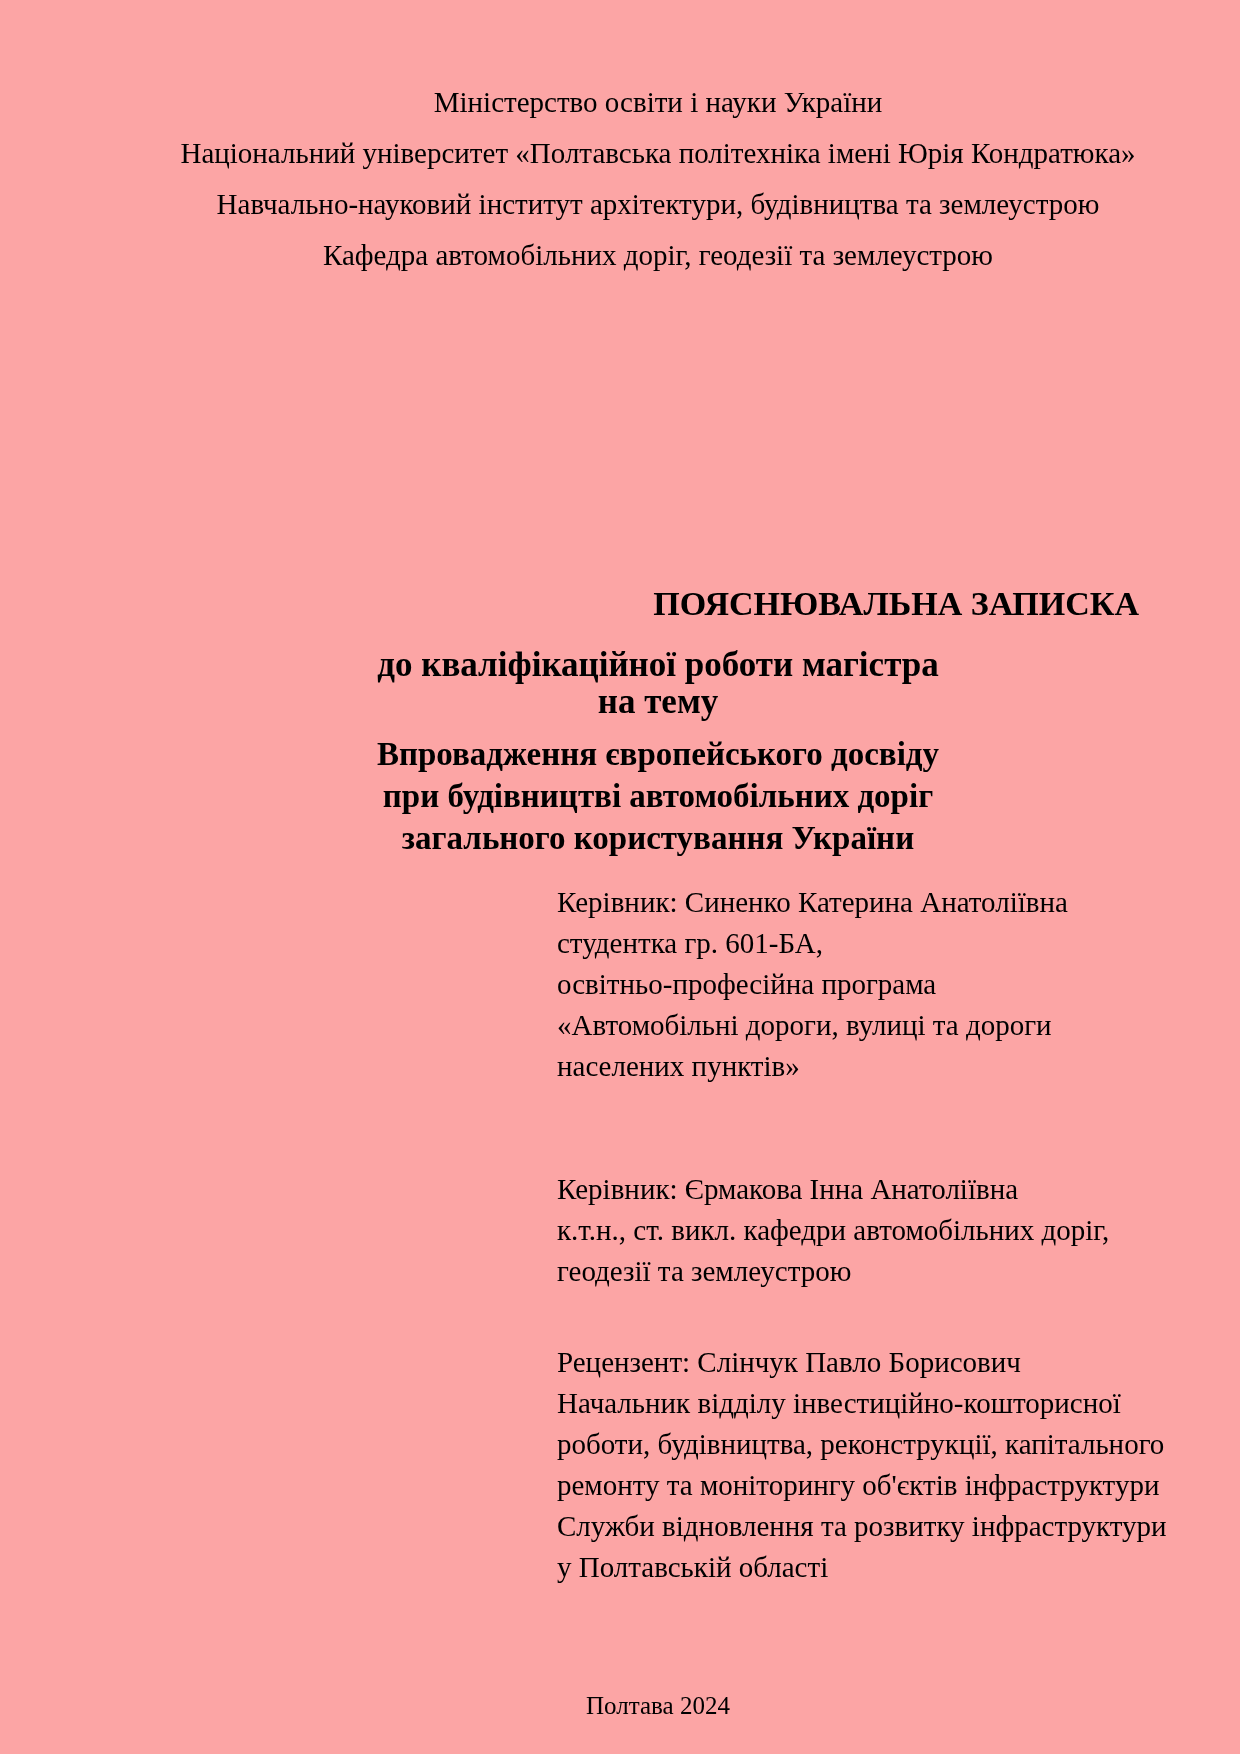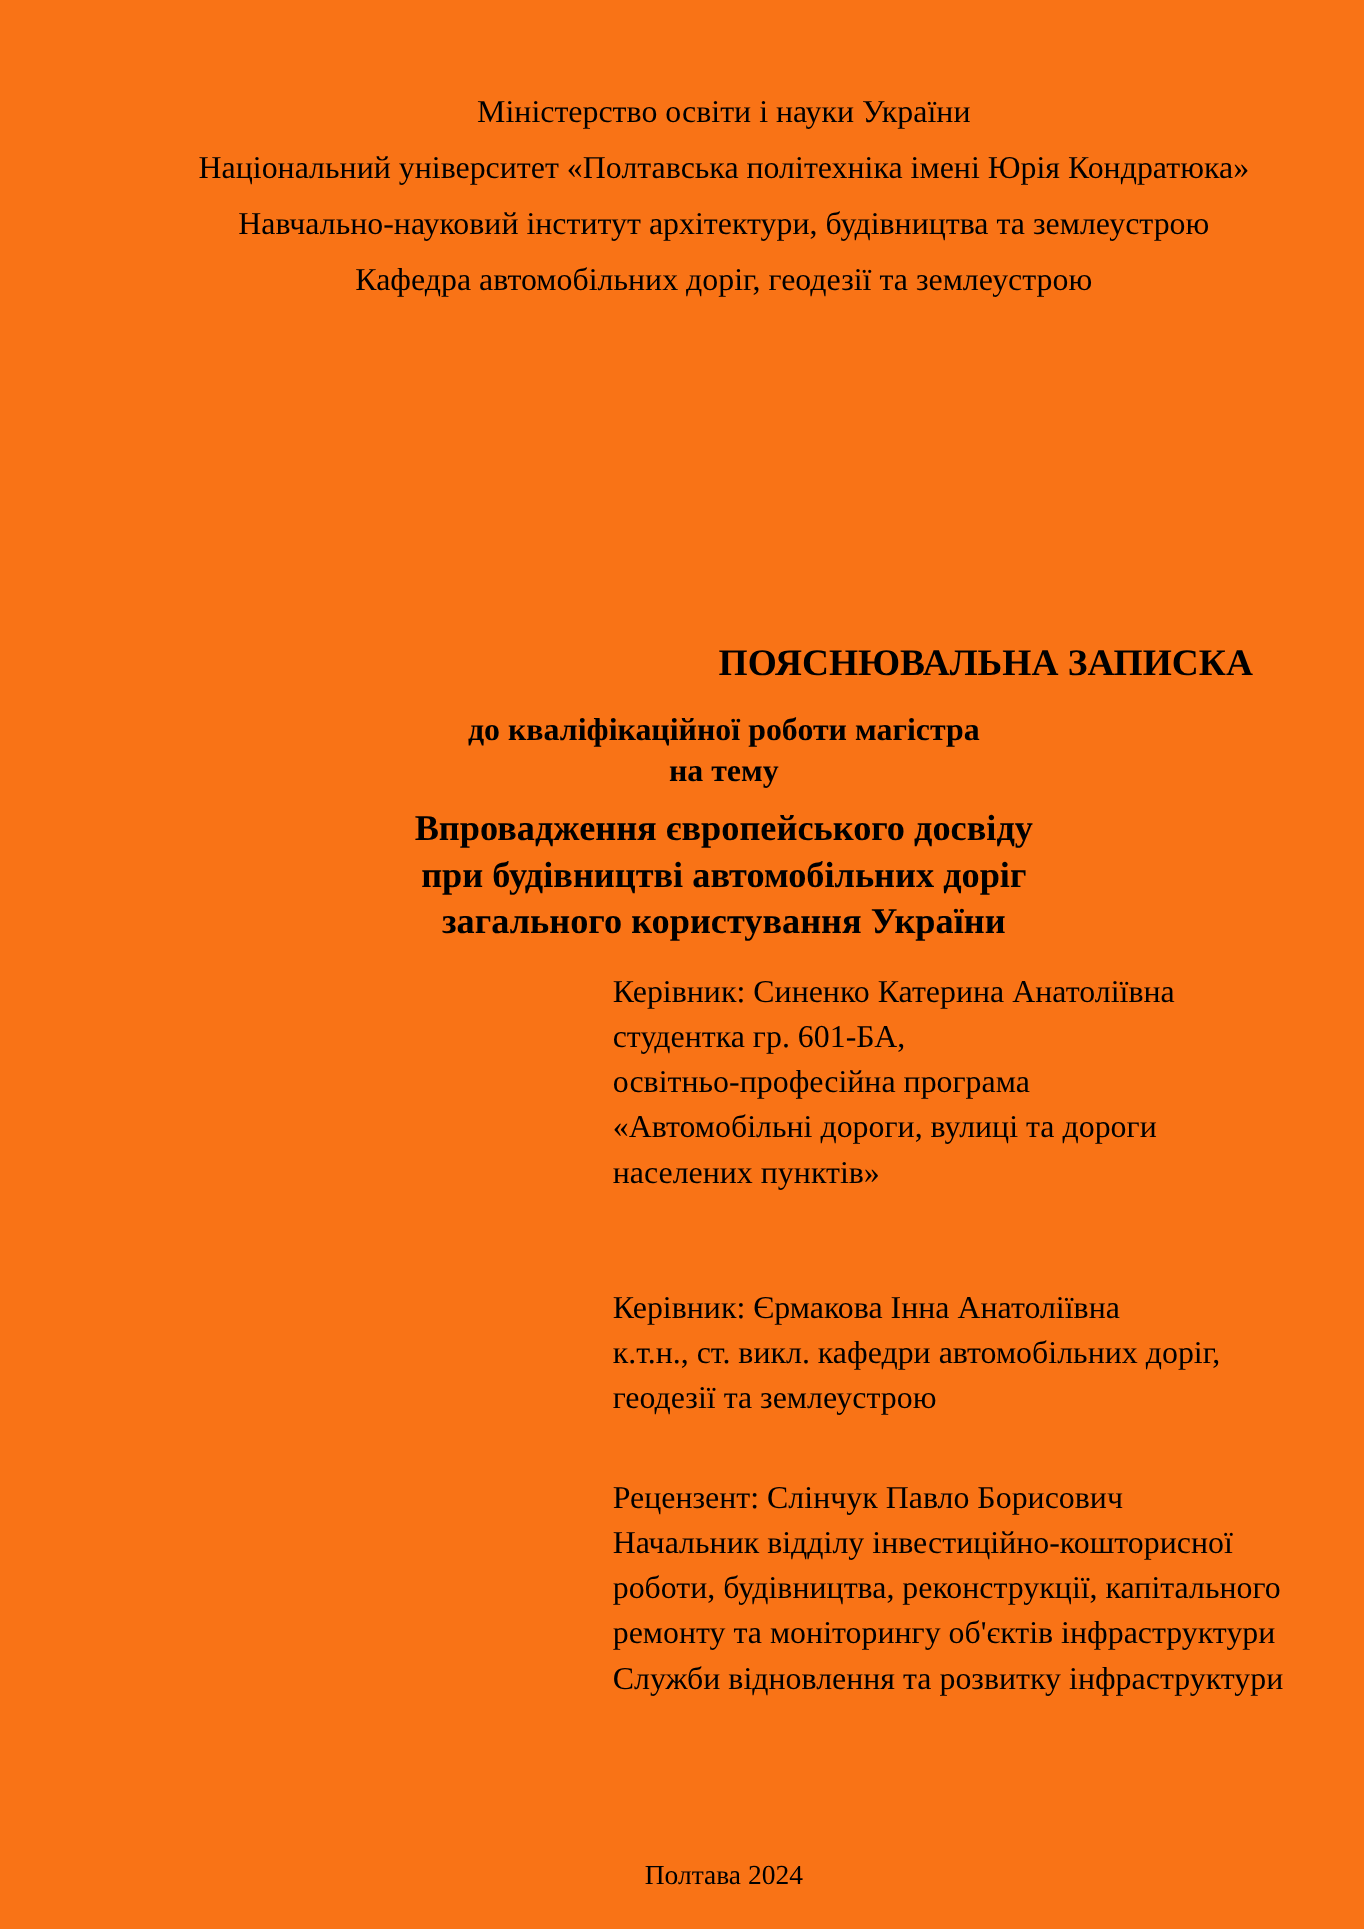--- a/index.html
+++ b/index.html
@@ -4,21 +4,21 @@
 <style>
   html, body {
     margin: 0;
     padding: 0;
     background: #ffffff;
   }
   .page {
     position: relative;
     width: 1240px;
     height: 1754px;
-    background: #f97316;
+    background: #fca5a5;
     color: #000000;
     font-family: "Liberation Serif", "DejaVu Serif", serif;
     overflow: hidden;
   }
   .centered-block {
     position: absolute;
     left: 177px;
     width: 962px;
     text-align: center;
   }
@@ -33,21 +33,21 @@
   .doc-type {
     top: 582px;
     font-size: 34px;
     line-height: 44px;
     font-weight: bold;
     white-space: nowrap;
     text-align: right;
   }
   .doc-subtitle {
     top: 646px;
-    font-size: 29px;
+    font-size: 35px;
     line-height: 37px;
     font-weight: bold;
   }
   .doc-subtitle .line { white-space: nowrap; }
   .thesis-title {
     top: 733px;
     font-size: 33px;
     line-height: 42px;
     font-weight: bold;
   }
@@ -110,17 +110,18 @@
     <div class="line">к.т.н., ст. викл. кафедри автомобільних доріг,</div>
     <div class="line">геодезії та землеустрою</div>
   </div>
 
   <div class="credit-block reviewer-block">
     <div class="line"><span>Рецензент:</span> <span class="person-name">Слінчук Павло Борисович</span></div>
     <div class="line">Начальник відділу інвестиційно-кошторисної</div>
     <div class="line">роботи, будівництва, реконструкції, капітального</div>
     <div class="line">ремонту та моніторингу об'єктів інфраструктури</div>
     <div class="line">Служби відновлення та розвитку інфраструктури</div>
+    <div class="line">у Полтавській області</div>
   </div>
 
   <div class="centered-block footer-block">Полтава 2024</div>
 
 </div>
 
 </body></html>

